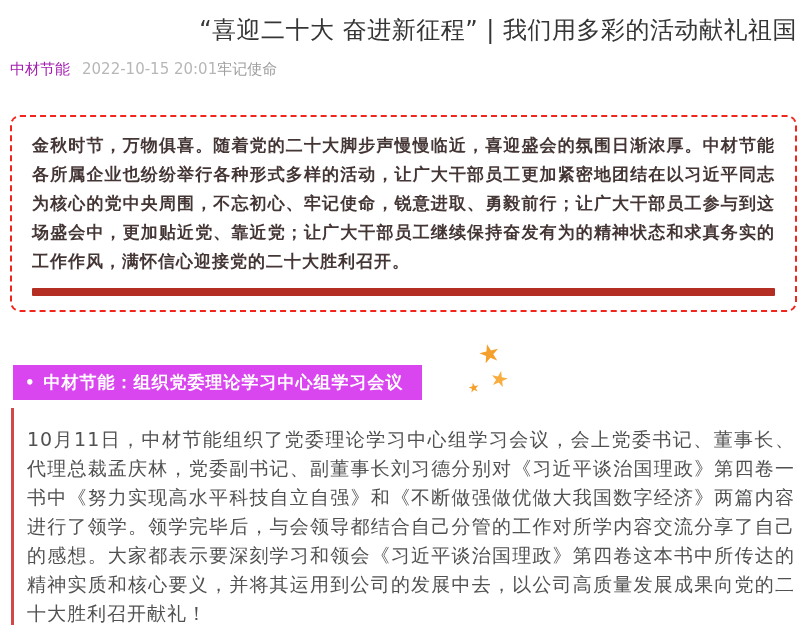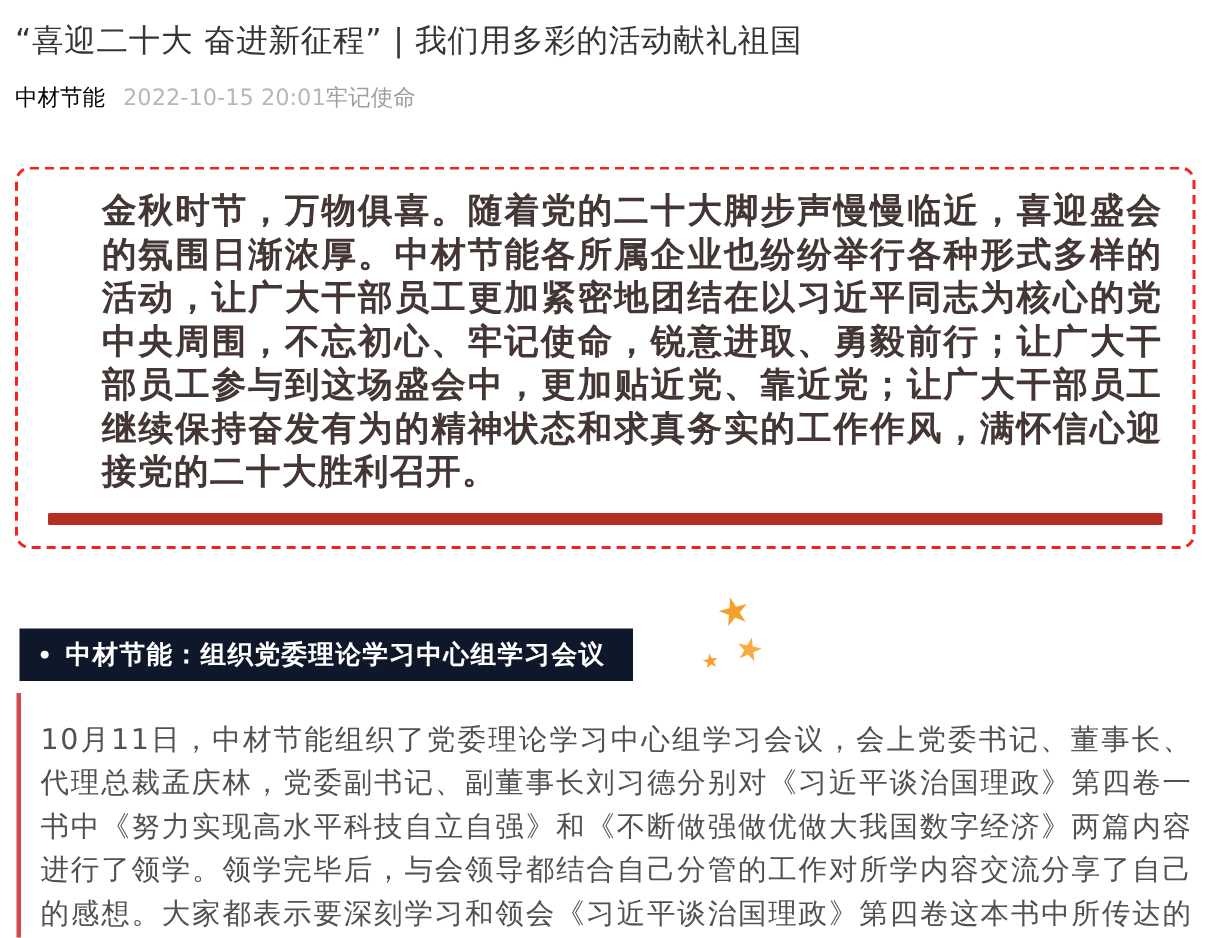--- a/index.html
+++ b/index.html
@@ -5,47 +5,47 @@
   * { box-sizing: border-box; margin: 0; padding: 0; }
   html, body { background: #ffffff; }
   body {
     width: 809px; height: 625px; overflow: hidden;
     font-family: "DejaVu Sans", "Liberation Sans", sans-serif;
   }
   .page { padding: 12px 12px 0 10px; }
 
   
   .title {
-    font-size: 21px; line-height: 1.5; font-weight: 500;
-    color: #353535; letter-spacing: 0.5px;
+    font-size: 24px; line-height: 1.5; font-weight: 500;
+    color: #353535; letter-spacing: 0.5px; text-align: right;
   }
   .meta { margin-top: 12px; font-size: 15px; display: flex; align-items: baseline; }
-  .account { color: #000000; margin-right: 12px; cursor: pointer; }
+  .account { color: #a21caf; margin-right: 12px; cursor: pointer; }
   .datetime { color: #b7b7b7; }
   .location { color: #9e9e9e; }
 
   
   .intro-box {
     margin-top: 36px;
     border: 2px dashed #f2251c;
     border-radius: 10px;
     padding: 14px 20px 14px 20px;
   }
   .intro-text {
-    font-size: 23px; line-height: 29px; font-weight: 700;
-    color: #453636; letter-spacing: 1px; text-align: justify; margin-left: 36px;
+    font-size: 17px; line-height: 29px; font-weight: 700;
+    color: #453636; letter-spacing: 1px; text-align: justify;
   }
   .intro-bar {
     height: 8px; background: #b52e24; margin-top: 12px; border-radius: 1px;
   }
 
   
   .section-head { position: relative; margin-top: 53px; height: 31px; }
   .banner {
-    display: inline-block; background: #0f172a; color: #ffffff;
+    display: inline-block; background: #d946ef; color: #ffffff;
     font-size: 17px; font-weight: 700; letter-spacing: 1px;
     padding: 6px 18px 6px 12px; margin-left: 3px;
   }
   .banner .bullet { margin-right: 8px; font-size: 15px; }
   .stars { position: absolute; left: 450px; top: -24px; width: 64px; height: 66px; }
   .star { position: absolute; line-height: 1; }
   .star-large { font-size: 25px; color: #f5a02c; left: 18px; top: 0; transform: rotate(-14deg); }
   .star-medium { font-size: 21px; color: #f8ad3e; left: 30px; top: 28px; transform: rotate(12deg); }
   .star-small { font-size: 13px; color: #f5a02c; left: 8px; top: 40px; transform: rotate(-10deg); }
 

